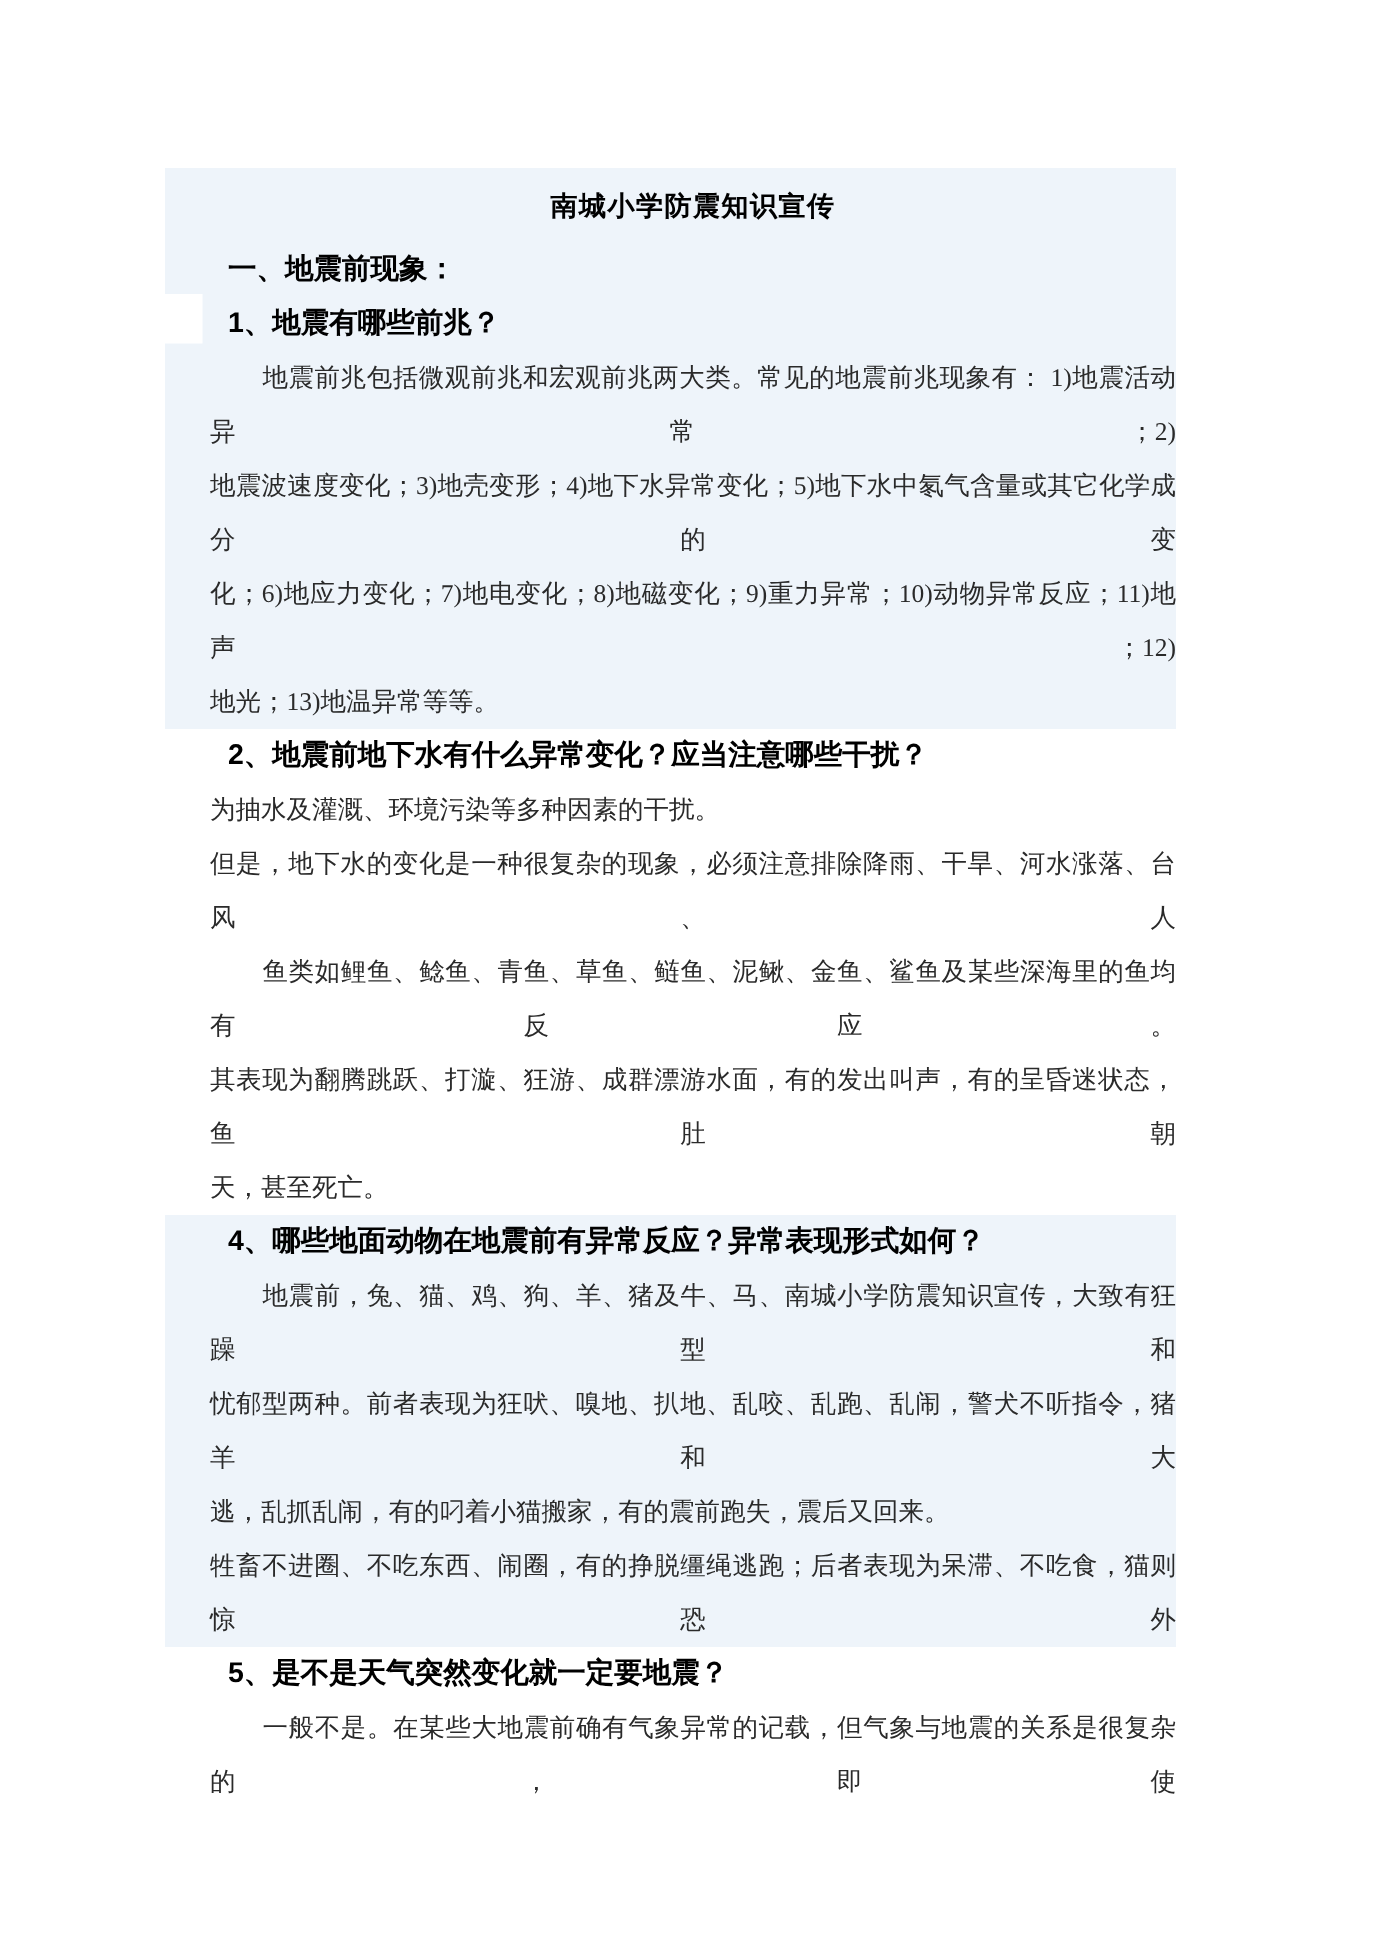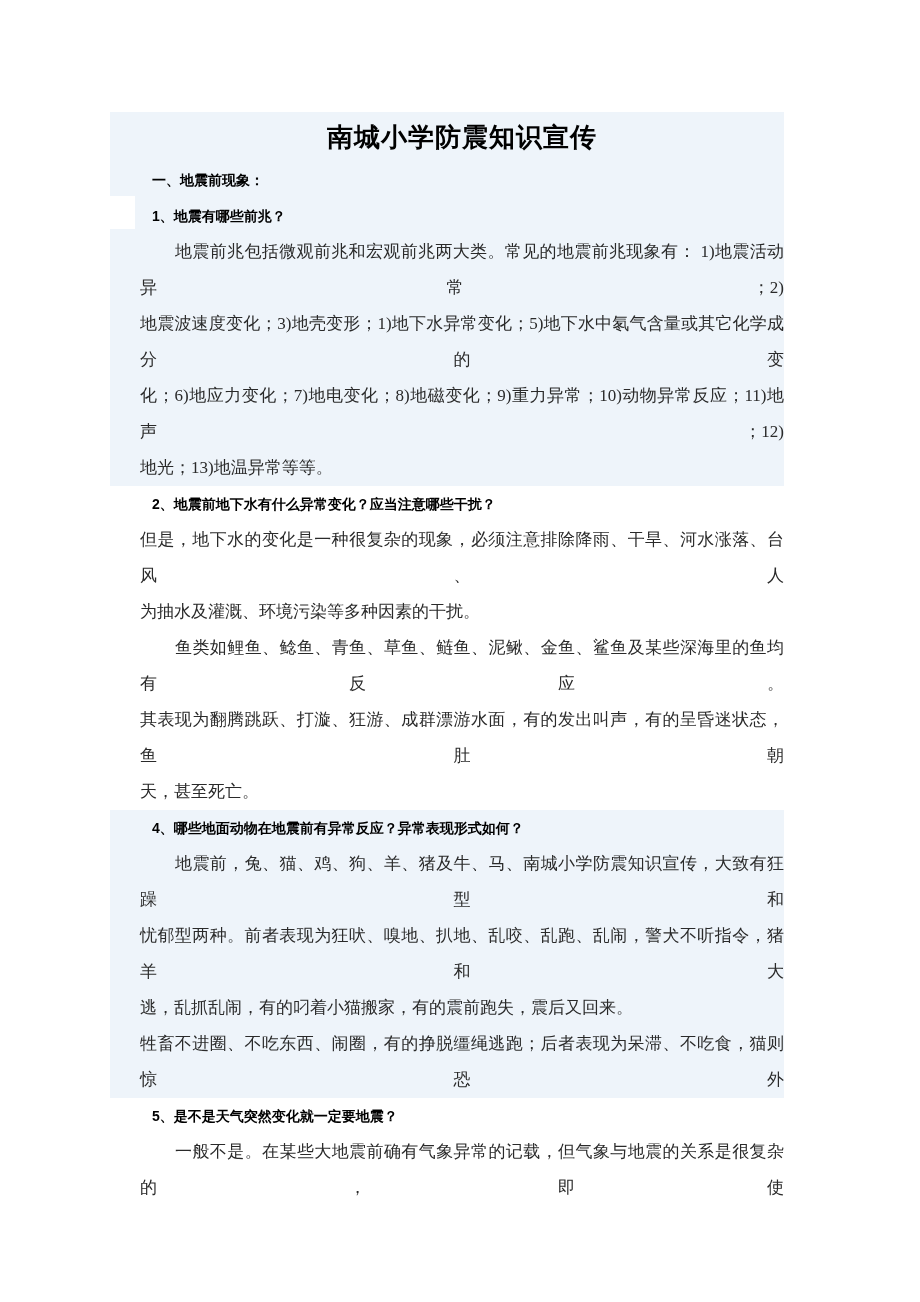--- a/index.html
+++ b/index.html
@@ -7,25 +7,25 @@
     position:relative; width:920px; height:1302px;
     background:#ffffff; overflow:hidden;
     font-family:"Liberation Serif","DejaVu Serif",serif;
     color:#262626;
   }
   .doc { position:absolute; left:140px; top:112px; width:644px; }
 
   .title {
     height:50px; line-height:50px; text-align:center;
     font-family:"Liberation Sans","DejaVu Sans",sans-serif;
-    font-weight:bold; font-size:26px; color:#000000;
+    font-weight:bold; font-size:18px; color:#000000;
     letter-spacing:1px;
   }
   .h {
-    line-height:36px; font-size:14px; color:#000000;
+    line-height:36px; font-size:19px; color:#000000;
     font-family:"Liberation Sans","DejaVu Sans",sans-serif;
     font-weight:bold; padding-left:12px;
   }
   .line { line-height:36px; font-size:17px; color:#2a2a2a; }
   .just { text-align:justify; text-align-last:justify;font-family:Liberation Serif, serif; }
   .first { text-indent:35px; }
 
   
   .band  { background:#eef4fa; margin-left:-30px; padding-left:30px; }
 
@@ -36,28 +36,28 @@
 <body>
 
 <div class="page">
   <div class="doc">
 
     <div class="band">
       <div class="title">南城小学防震知识宣传</div>
       <div class="h">一、地震前现象：</div>
       <div class="h">1、地震有哪些前兆？</div>
       <div class="line just first">地震前兆包括微观前兆和宏观前兆两大类。常见的地震前兆现象有： 1)地震活动异常；2)</div>
-      <div class="line just">地震波速度变化；3)地壳变形；1)地下水异常变化；5)地下水中氡气含量或其它化学成分的变</div>
+      <div class="line just">地震波速度变化；3)地壳变形；4)地下水异常变化；5)地下水中氡气含量或其它化学成分的变</div>
       <div class="line just">化；6)地应力变化；7)地电变化；8)地磁变化；9)重力异常；10)动物异常反应；11)地声；12)</div>
       <div class="line">地光；13)地温异常等等。</div>
     </div>
 
     <div class="h">2、地震前地下水有什么异常变化？应当注意哪些干扰？</div>
+    <div class="line">为抽水及灌溉、环境污染等多种因素的干扰。</div>
     <div class="line just">但是，地下水的变化是一种很复杂的现象，必须注意排除降雨、干旱、河水涨落、台风、人</div>
-    <div class="line">为抽水及灌溉、环境污染等多种因素的干扰。</div>
 
     <div class="line just first">鱼类如鲤鱼、鲶鱼、青鱼、草鱼、鲢鱼、泥鳅、金鱼、鲨鱼及某些深海里的鱼均有反应。</div>
     <div class="line just">其表现为翻腾跳跃、打漩、狂游、成群漂游水面，有的发出叫声，有的呈昏迷状态，鱼肚朝</div>
     <div class="line">天，甚至死亡。</div>
 
     <div class="band">
       <div class="h">4、哪些地面动物在地震前有异常反应？异常表现形式如何？</div>
       <div class="line just first">地震前，兔、猫、鸡、狗、羊、猪及牛、马、南城小学防震知识宣传，大致有狂躁型和</div>
       <div class="line just">忧郁型两种。前者表现为狂吠、嗅地、扒地、乱咬、乱跑、乱闹，警犬不听指令，猪羊和大</div>
       <div class="line">逃，乱抓乱闹，有的叼着小猫搬家，有的震前跑失，震后又回来。</div>

